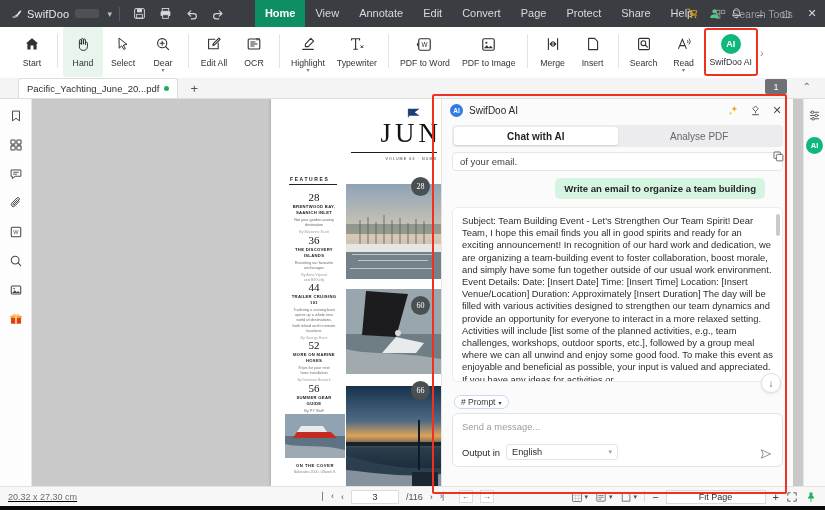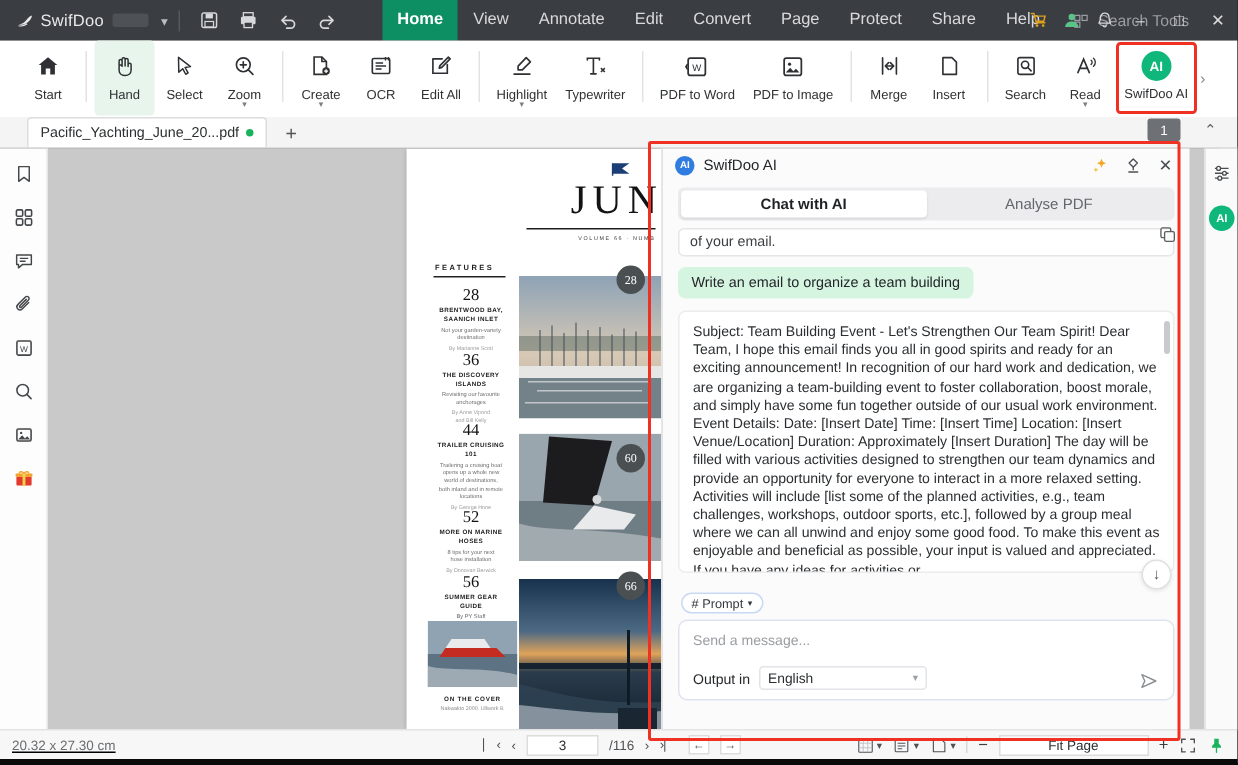--- a/index.html
+++ b/index.html
@@ -129,21 +129,21 @@
     color:#4c4f52; font-size:11px; }
   .ai-tabs { margin:3px 10px 0 10px; height:22px; background:#ececee; border-radius:4px;
     display:flex; padding:2px; }
   .ai-tab { flex:1; display:flex; align-items:center; justify-content:center; font-size:10px;
     color:#63666a; border-radius:3px; }
   .ai-tab.active { background:#fff; color:#1f2124; font-weight:bold;
     box-shadow:0 1px 2px rgba(0,0,0,.10); }
   .ai-prevcard { margin:5px 10px 0 10px; height:19px; background:#fff; border:1px solid #e6e6e8;
     border-radius:4px; display:flex; align-items:center; padding:0 7px; position:relative; }
   .ai-prevtxt { font-size:9.5px; color:#3b3e41; }
-  .ai-userrow { display:flex; justify-content:flex-start; margin:7px 28px 0 10px; }
+  .ai-userrow { display:flex; justify-content:flex-end; margin:7px 28px 0 10px;font-weight:bold; }
   .ai-bubble-user { background:#d6f5e1; border-radius:5px; padding:5px 9px; font-size:9.6px;
     color:#23262a; max-width:230px; }
   .ai-resp { margin:8px 10px 0 10px; background:#fff; border:1px solid #ececed; border-radius:5px;
     padding:7px 9px 3px 9px; height:175px; overflow:hidden; position:relative; }
   .ai-resp p { font-size:9.4px; line-height:12.2px; color:#2b2e31; text-align:left; }
   .ai-resp-sb { position:absolute; right:2px; top:6px; width:4px; height:22px; background:#c9cace;
     border-radius:3px; }
   .ai-scrolldn { position:absolute; right:12px; bottom:-11px; width:20px; height:20px;
     border-radius:50%; background:#fff; border:1px solid #e0e0e2; display:flex;
     align-items:center; justify-content:center; color:#56595c; font-size:10px;
@@ -305,55 +305,43 @@
       </span>
       <span class="rb-lbl">Select</span>
     </div>
     <div class="rb-item">
       <span class="rb-ico">
         <svg width="16" height="16" viewBox="0 0 16 16">
             <circle cx="7.2" cy="7.2" r="4.6" stroke="#2e3033" stroke-width="1.1" fill="none"></circle>
             <path d="M7.2 5.2v4M5.2 7.2h4M10.6 10.6l3 3" stroke="#2e3033" stroke-width="1.1" stroke-linecap="round"></path>
           </svg>
       </span>
-      <span class="rb-lbl">Zoom</span>
+      <span class="rb-lbl">Dear</span>
       <span class="rb-caret">▾</span>
     </div>
     <div class="rb-div"></div>
 
     <div class="rb-item">
       <span class="rb-ico">
         <svg width="16" height="16" viewBox="0 0 16 16">
-            <path d="M3.4 2h5.2l3 3v8.6H3.4z" stroke="#2e3033" stroke-width="1.1" fill="none"></path>
-            <path d="M8.6 2v3h3" stroke="#2e3033" stroke-width="1.1" fill="none"></path>
-            <circle cx="11.4" cy="11.4" r="2.5" fill="#2e3033"></circle>
-            <path d="M11.4 10.1v2.6M10.1 11.4h2.6" stroke="#fff" stroke-width=".9"></path>
-          </svg>
-      </span>
-      <span class="rb-lbl">Create</span>
-      <span class="rb-caret">▾</span>
+            <path d="M2.6 3.2h6.2M2.6 3.2v9.6h9.6V7" stroke="#2e3033" stroke-width="1.1" fill="none" stroke-linecap="round"></path>
+            <path d="M12.9 2.1l1.2 1.2-5.6 5.6-1.7.5.5-1.7z" stroke="#2e3033" stroke-width="1.1" fill="none" stroke-linejoin="round"></path>
+          </svg>
+      </span>
+      <span class="rb-lbl">Edit All</span>
     </div>
     <div class="rb-item">
       <span class="rb-ico">
         <svg width="16" height="16" viewBox="0 0 16 16">
             <rect x="2.2" y="3" width="11.6" height="10" rx="1" stroke="#2e3033" stroke-width="1.1" fill="none"></rect>
             <path d="M4.4 6h5M4.4 8h7M4.4 10h4" stroke="#2e3033" stroke-width="1"></path>
             <path d="M11 2v2.4M13 2v2.4" stroke="#2e3033" stroke-width="1"></path>
           </svg>
       </span>
       <span class="rb-lbl">OCR</span>
-    </div>
-    <div class="rb-item">
-      <span class="rb-ico">
-        <svg width="16" height="16" viewBox="0 0 16 16">
-            <path d="M2.6 3.2h6.2M2.6 3.2v9.6h9.6V7" stroke="#2e3033" stroke-width="1.1" fill="none" stroke-linecap="round"></path>
-            <path d="M12.9 2.1l1.2 1.2-5.6 5.6-1.7.5.5-1.7z" stroke="#2e3033" stroke-width="1.1" fill="none" stroke-linejoin="round"></path>
-          </svg>
-      </span>
-      <span class="rb-lbl">Edit All</span>
     </div>
     <div class="rb-div"></div>
 
     <div class="rb-item">
       <span class="rb-ico">
         <svg width="16" height="16" viewBox="0 0 16 16">
             <path d="M10.8 2.4l2.8 2.8-5.4 5.4H5.4V8.1z" stroke="#2e3033" stroke-width="1.1" fill="none" stroke-linejoin="round"></path>
             <path d="M2.8 13.4h10.4" stroke="#2e3033" stroke-width="1.3" stroke-linecap="round"></path>
           </svg>
       </span>

